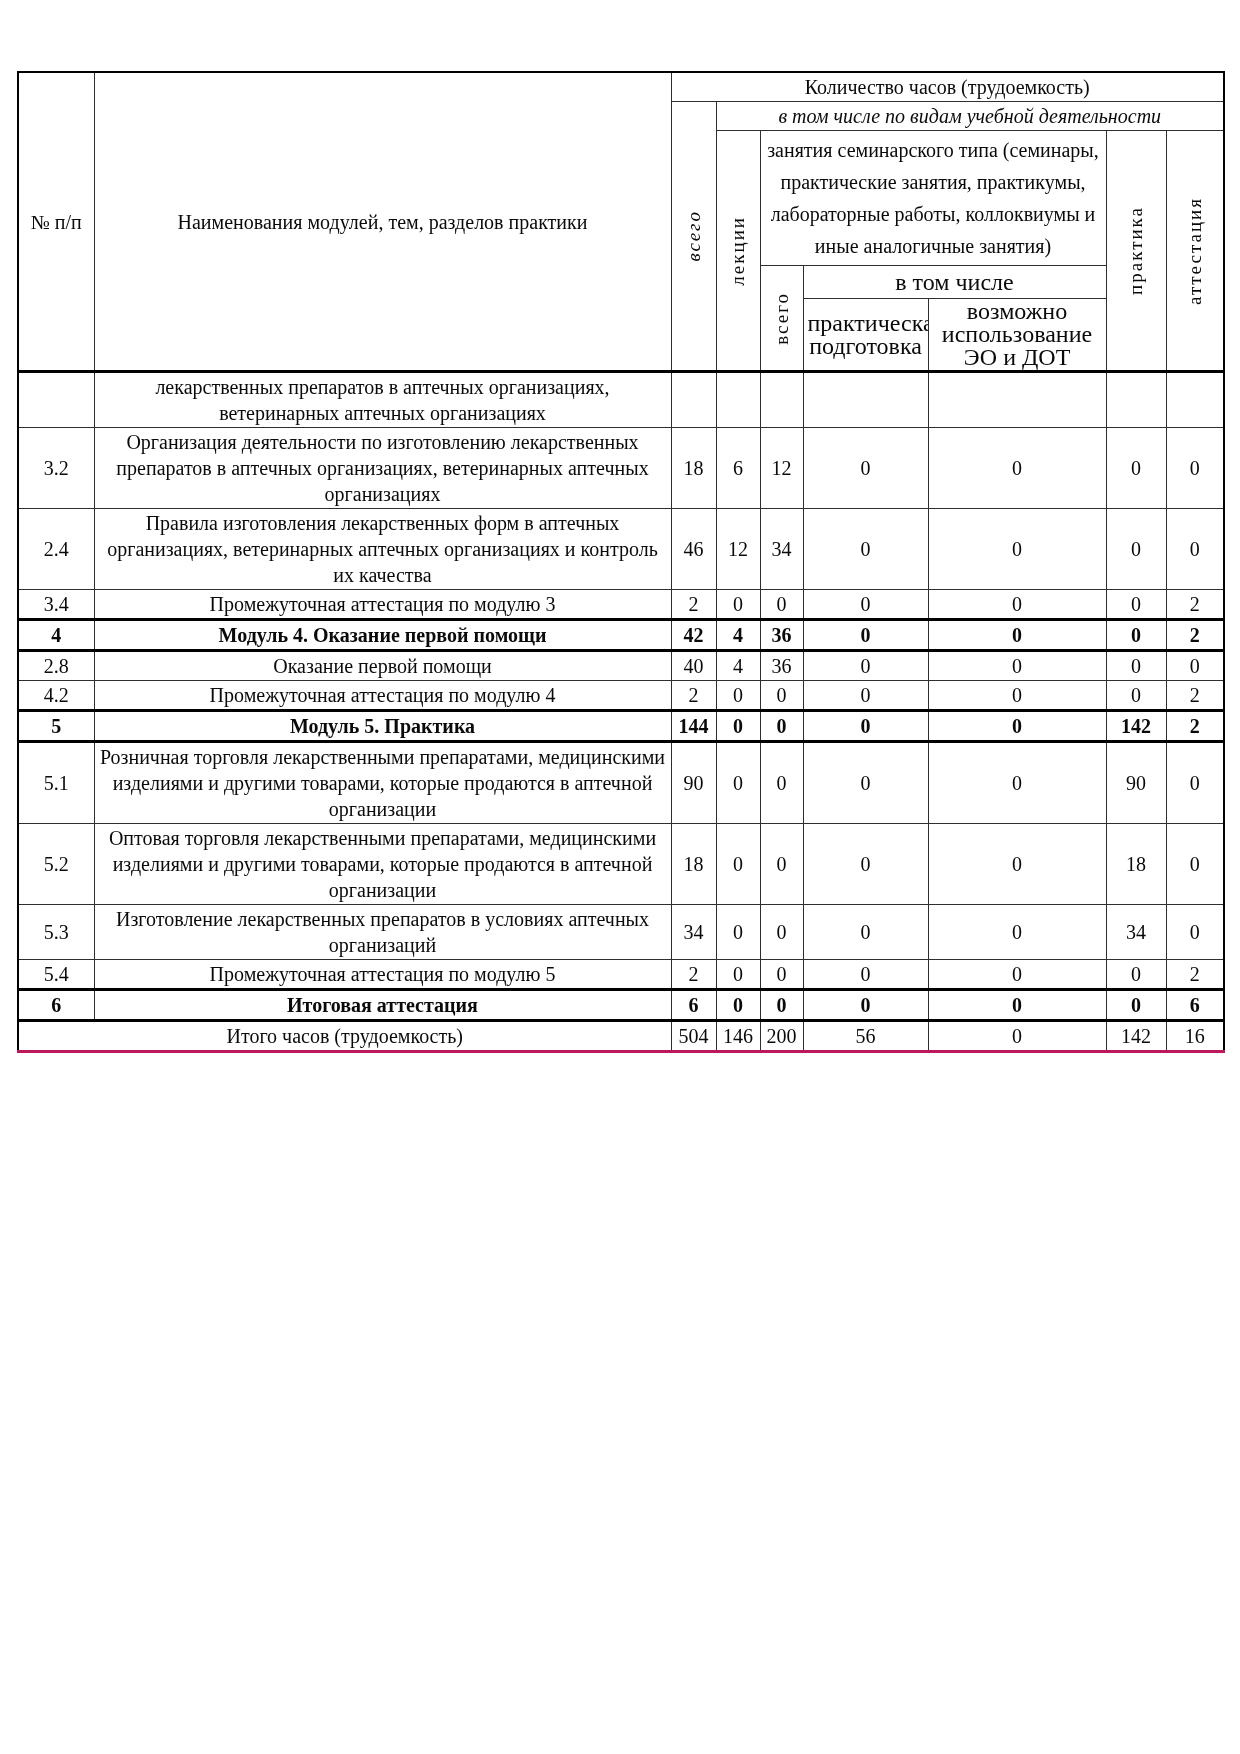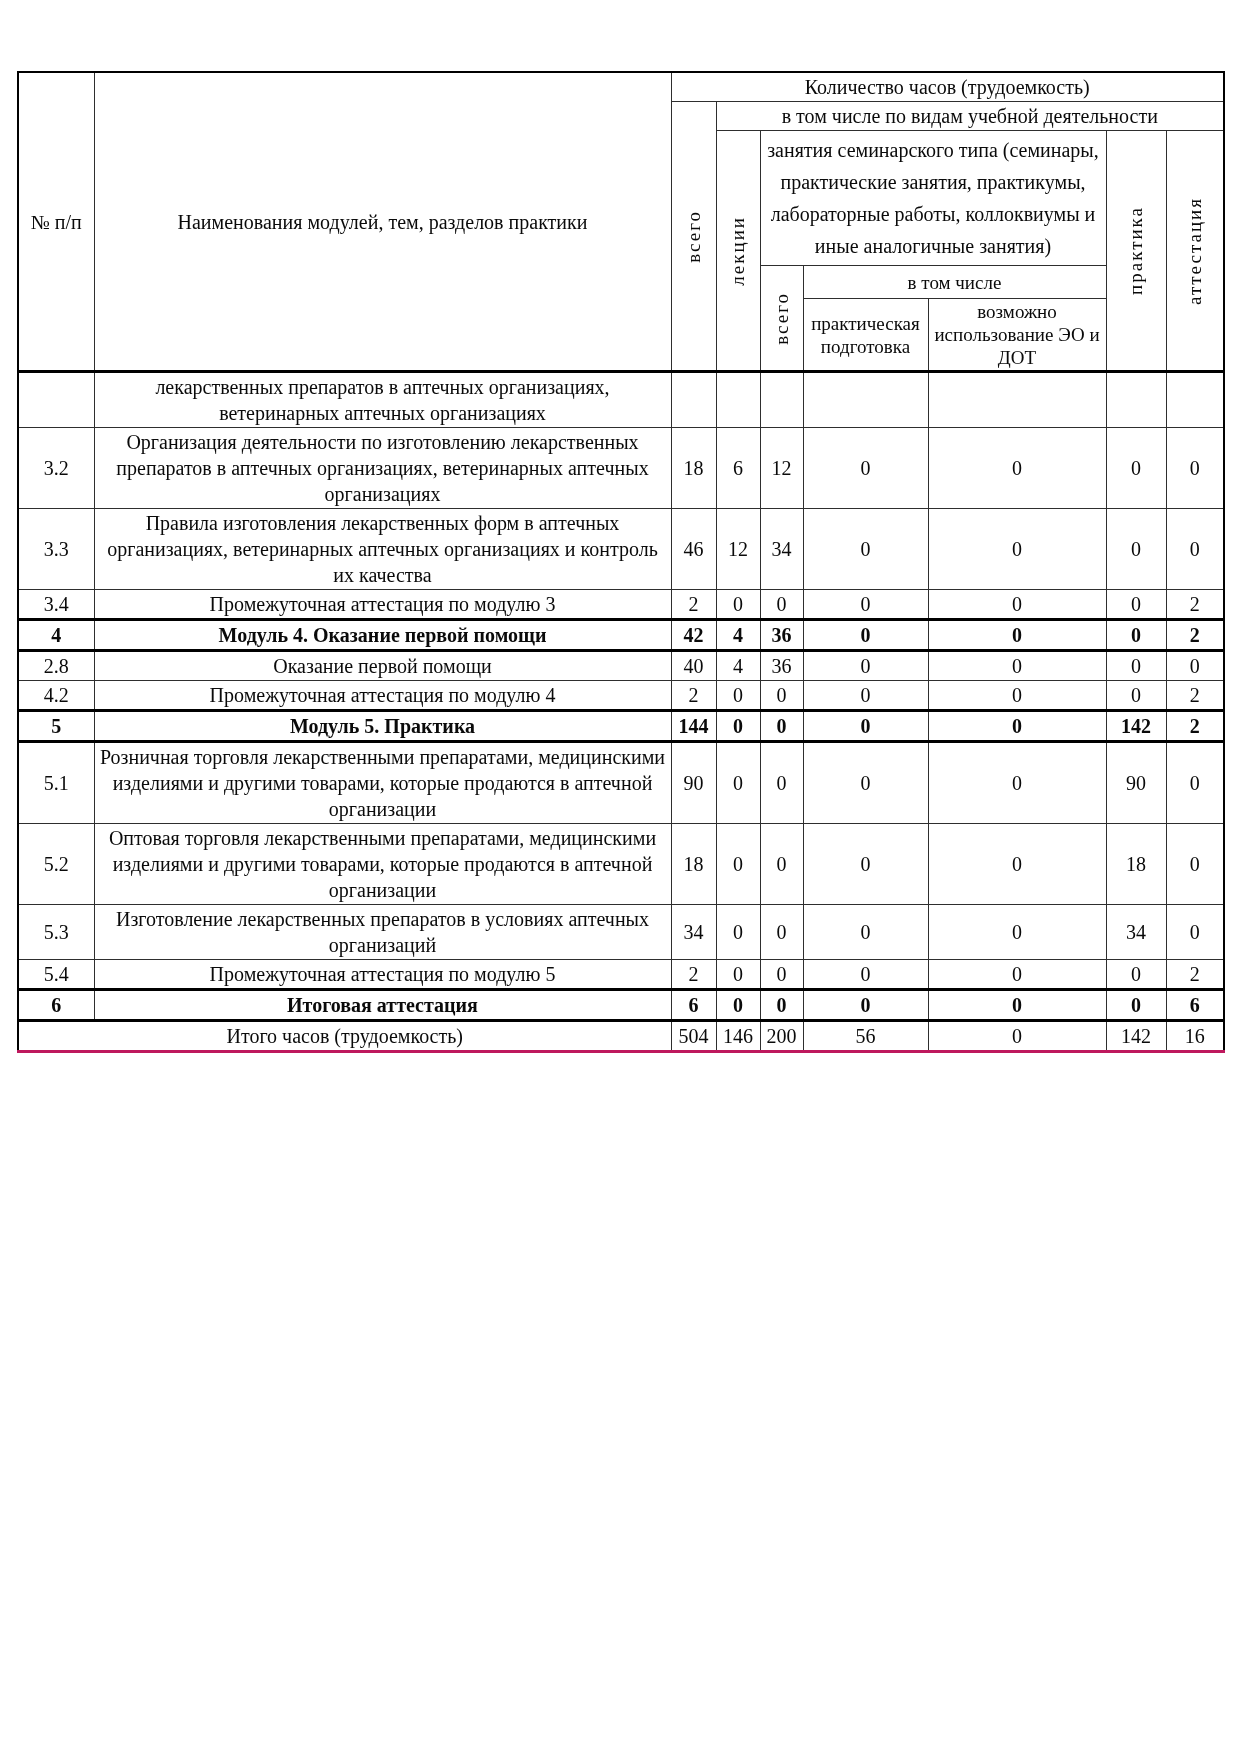--- a/index.html
+++ b/index.html
@@ -32,26 +32,26 @@
     border: 1.5px solid #2e2e2e;
     padding: 1px 4px;
     text-align: center;
     vertical-align: middle;
     font-weight: normal;
     overflow: hidden;
   }
   table.plan { border: 2.5px solid #000; }
   
   tr.h1 th { height: 26px; }
-  tr.h2 th { height: 26px; }
+  tr.h2 th { height: 26px; font-style: italic; }
   tr.h3 th { height: 132px; }
   tr.h4 th { height: 30px; }
   tr.h5 th { height: 54px; }
   th.group { font-size: 20px; line-height: 32px; padding: 2px 6px; }
-  th.small { font-size: 19px; line-height: 23px; }
+  th.small { font-size: 24px; line-height: 23px; }
   thead tr.h5 th, thead th[rowspan] { border-bottom-width: 1.5px; }
   thead { border-bottom: 3px solid #000; }
   tr.h5 th, tr.h4 th.vert, tr.h3 th.vert, tr.h2 th.vert { border-bottom: 3px solid #000; }
   .v {
     writing-mode: vertical-rl;
     transform: rotate(180deg);
     margin: 0 auto;
     letter-spacing: 2px;
     font-size: 19px;
     line-height: 20px;
@@ -131,21 +131,21 @@
           <td class="name-cell">Организация деятельности по изготовлению лекарственных препаратов в аптечных организациях, ветеринарных аптечных организациях</td>
           <td>18</td>
           <td>6</td>
           <td>12</td>
           <td>0</td>
           <td>0</td>
           <td>0</td>
           <td>0</td>
         </tr>
         <tr>
-          <td>3.3</td>
+          <td>2.4</td>
           <td class="name-cell">Правила изготовления лекарственных форм в аптечных организациях, ветеринарных аптечных организациях и контроль их качества</td>
           <td>46</td>
           <td>12</td>
           <td>34</td>
           <td>0</td>
           <td>0</td>
           <td>0</td>
           <td>0</td>
         </tr>
         <tr>

